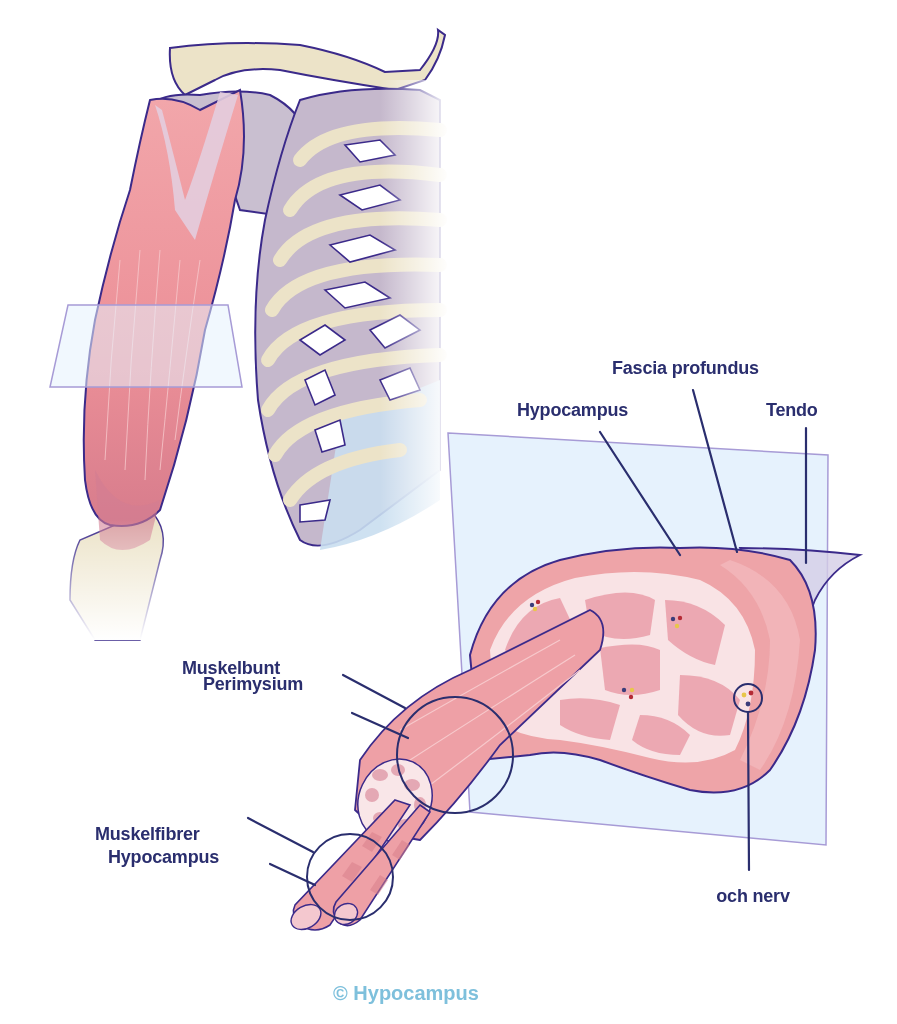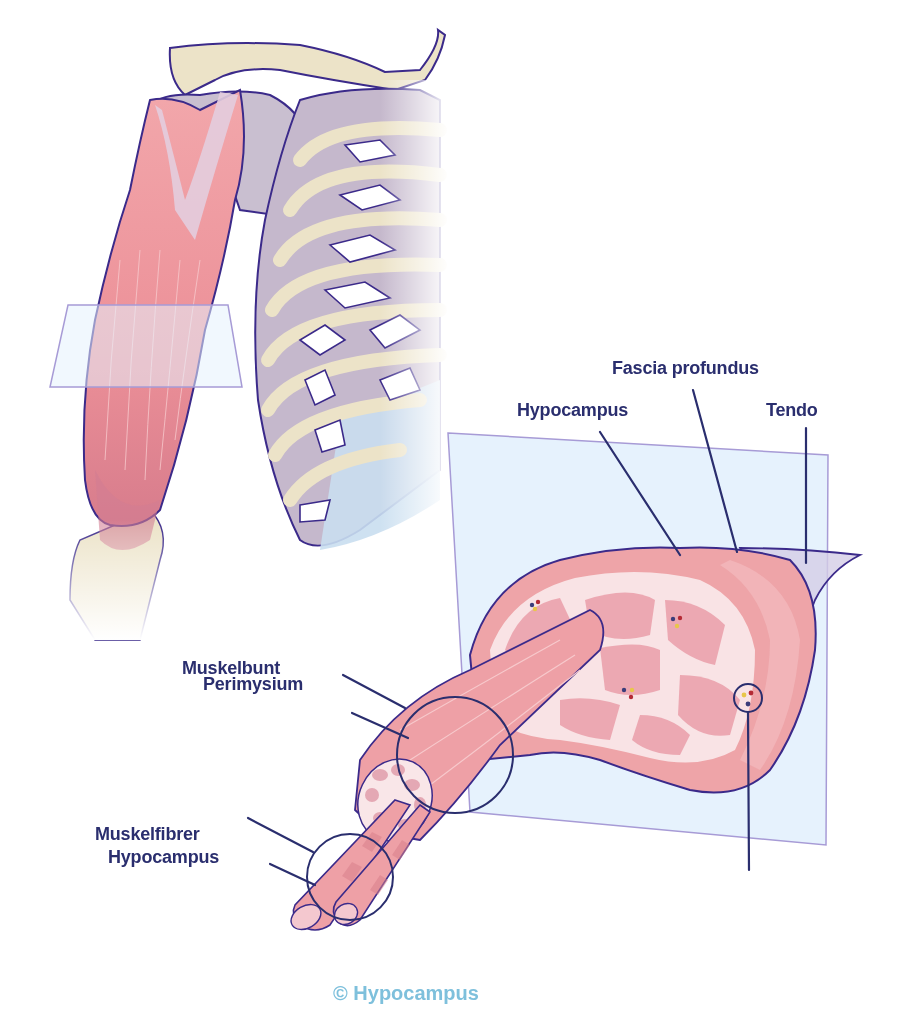--- a/index.html
+++ b/index.html
@@ -168,15 +168,16 @@
 </svg>
 
 <div class="label" style="left:612px; top:356px;">Fascia profundus</div>
 <div class="label" style="left:517px; top:398px;">Hypocampus</div>
 <div class="label" style="left:766px; top:398px;">Tendo</div>
 <div class="label" style="left:182px; top:656px;">Muskelbunt</div>
 <div class="label" style="left:203px; top:672px;">Perimysium</div>
 <div class="label" style="left:95px; top:822px;">Muskelfibrer</div>
 <div class="label" style="left:108px; top:845px;">Hypocampus</div>
 <div class="label center" style="left:663px; top:878px; width:180px;">
+  <div style="margin-top:6px;">och nerv</div>
 </div>
 
 <div class="credit">© Hypocampus</div>
 
 </body></html>

